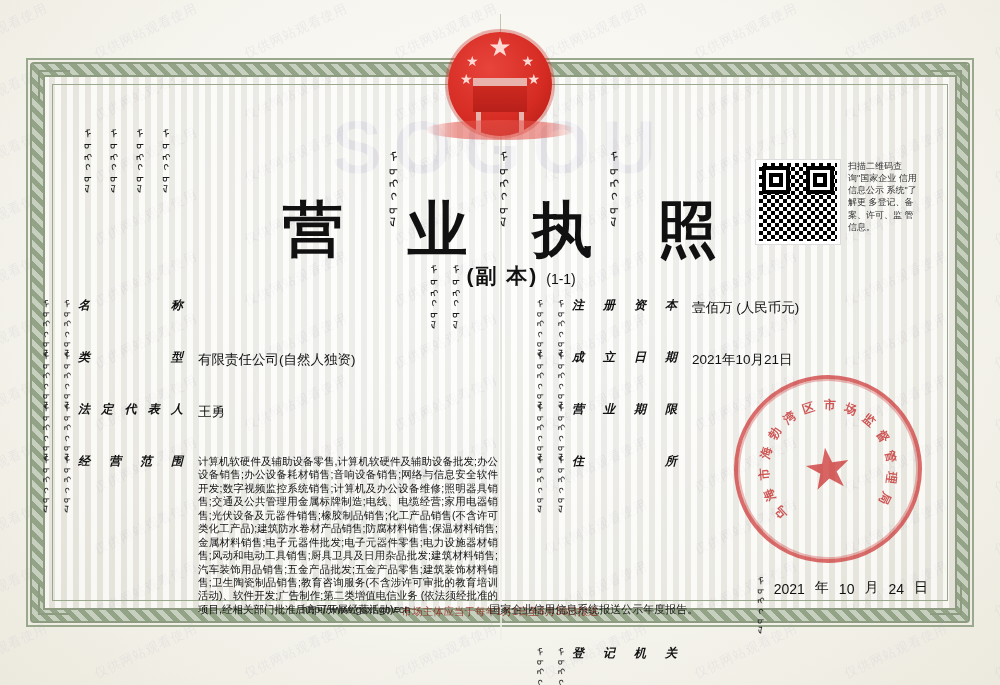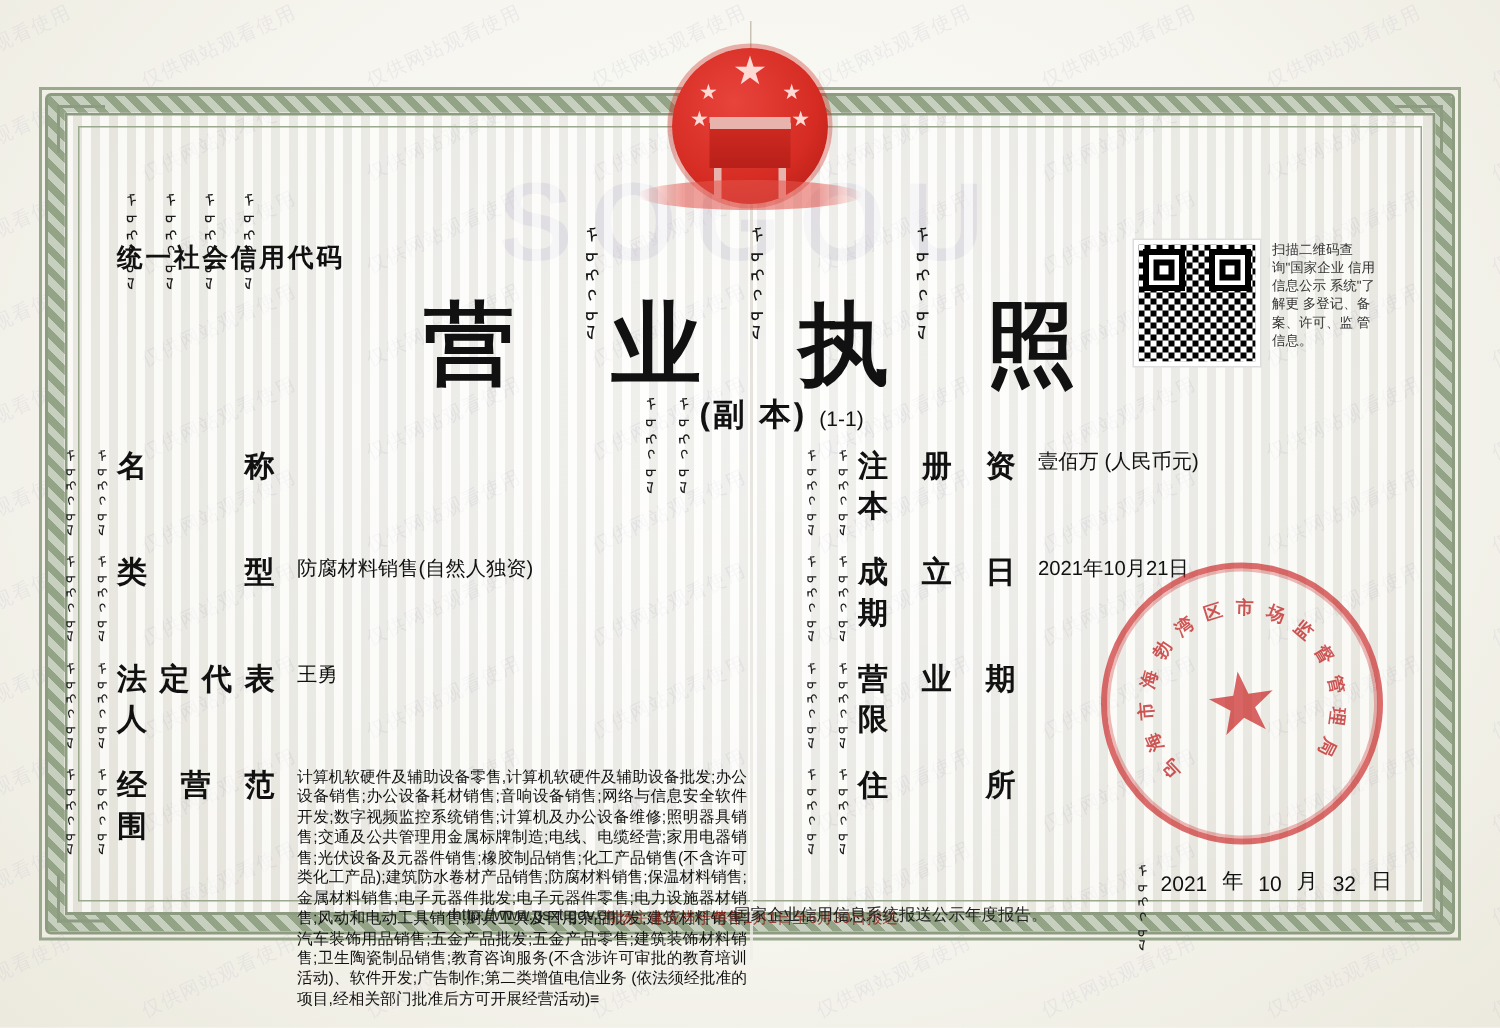--- a/index.html
+++ b/index.html
@@ -172,23 +172,24 @@
   .qr-text{font-size:9px;color:#333;line-height:1.35;width:74px;}
 
   
   .fields{position:absolute;left:0;top:296px;width:1000px;}
   .row{display:flex;align-items:flex-start;margin-bottom:16px;}
   .col-l{width:500px;display:flex;align-items:flex-start;}
   .col-r{width:500px;display:flex;align-items:flex-start;}
   .mn-col{width:66px;display:flex;gap:10px;justify-content:flex-end;padding-right:8px;padding-top:2px;}
   .mn-col .mn{height:34px;font-size:10px;}
   .lbl{
-    width:108px;font-size:20px;font-weight:bold;color:#111;letter-spacing:3px;
+    width:108px;font-size:12px;font-weight:bold;color:#111;letter-spacing:3px;
     text-align:justify;text-align-last:justify;
     padding-top:1px;
+    font-style:italic;
   }
   .val{font-size:13.5px;color:#111;padding-left:12px;padding-top:3px;line-height:1.35;}
   .val.small{font-size:10.5px;line-height:1.28;width:300px;text-align:justify;}
   .val.addr{width:215px;line-height:1.45;}
 
   .left-mn{width:70px;}
   .right-mn{width:64px;}
 
   
   .seal{
@@ -382,21 +383,20 @@
 
   <div class="content">
 
     <div class="code-block">
       <div class="code-mn">
         <div class="mn">ᠮᠣᠩᠭᠣᠯ</div>
         <div class="mn">ᠮᠣᠩᠭᠣᠯ</div>
         <div class="mn">ᠮᠣᠩᠭᠣᠯ</div>
         <div class="mn">ᠮᠣᠩᠭᠣᠯ</div>
       </div>
-      <div class="code-label">统一社会信用代码</div>
     </div>
 
     <div class="title-mn">
       <div class="mn">ᠮᠣᠩᠭᠣᠯ</div>
       <div class="mn">ᠮᠣᠩᠭᠣᠯ</div>
       <div class="mn">ᠮᠣᠩᠭᠣᠯ</div>
     </div>
     <div class="title">营 业 执 照</div>
     <div class="subtitle-row">
       <div class="sub-mn">
@@ -438,21 +438,21 @@
         </div>
       </div>
 
       <div class="row">
         <div class="col-l">
           <div class="mn-col left-mn">
             <div class="mn">ᠮᠣᠩᠭᠣᠯ</div>
             <div class="mn">ᠮᠣᠩᠭᠣᠯ</div>
           </div>
           <div class="lbl">类 型</div>
-          <div class="val">防腐材料销售(自然人独资)</div>
+          <div class="val">有限责任公司(自然人独资)</div>
         </div>
         <div class="col-r">
           <div class="mn-col right-mn">
             <div class="mn">ᠮᠣᠩᠭᠣᠯ</div>
             <div class="mn">ᠮᠣᠩᠭᠣᠯ</div>
           </div>
           <div class="lbl">成 立 日 期</div>
           <div class="val">2021年10月21日</div>
         </div>
       </div>
@@ -526,21 +526,21 @@
     </div>
 
     <div class="date-line">
       <div class="date-mn">
         <div class="mn">ᠮᠣᠩᠭᠣᠯ</div>
       </div>
       <b>2021</b>
       <span>年</span>
       <b>10</b>
       <span>月</span>
-      <b>32</b>
+      <b>24</b>
       <span>日</span>
     </div>
 
     <div class="foot-red">市场主体应当于每年1月1日至6月30日报送</div>
     <div class="foot-in">
       <span class="url">http://www.gsxt.gov.cn</span>
       <span class="note">国家企业信用信息系统报送公示年度报告。</span>
     </div>
 
   </div>

